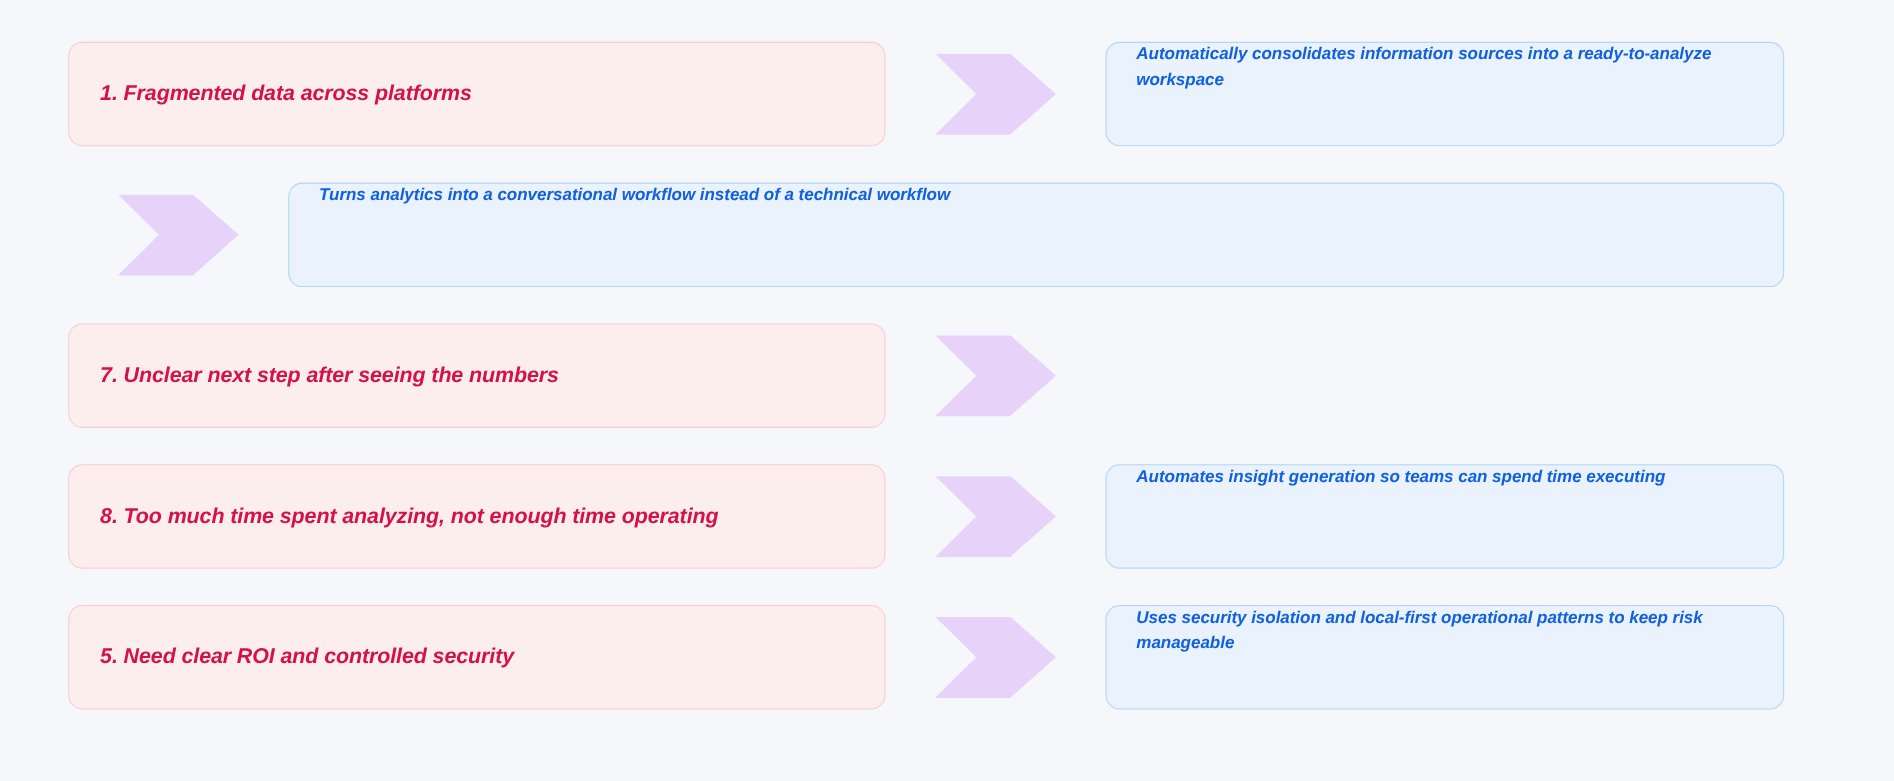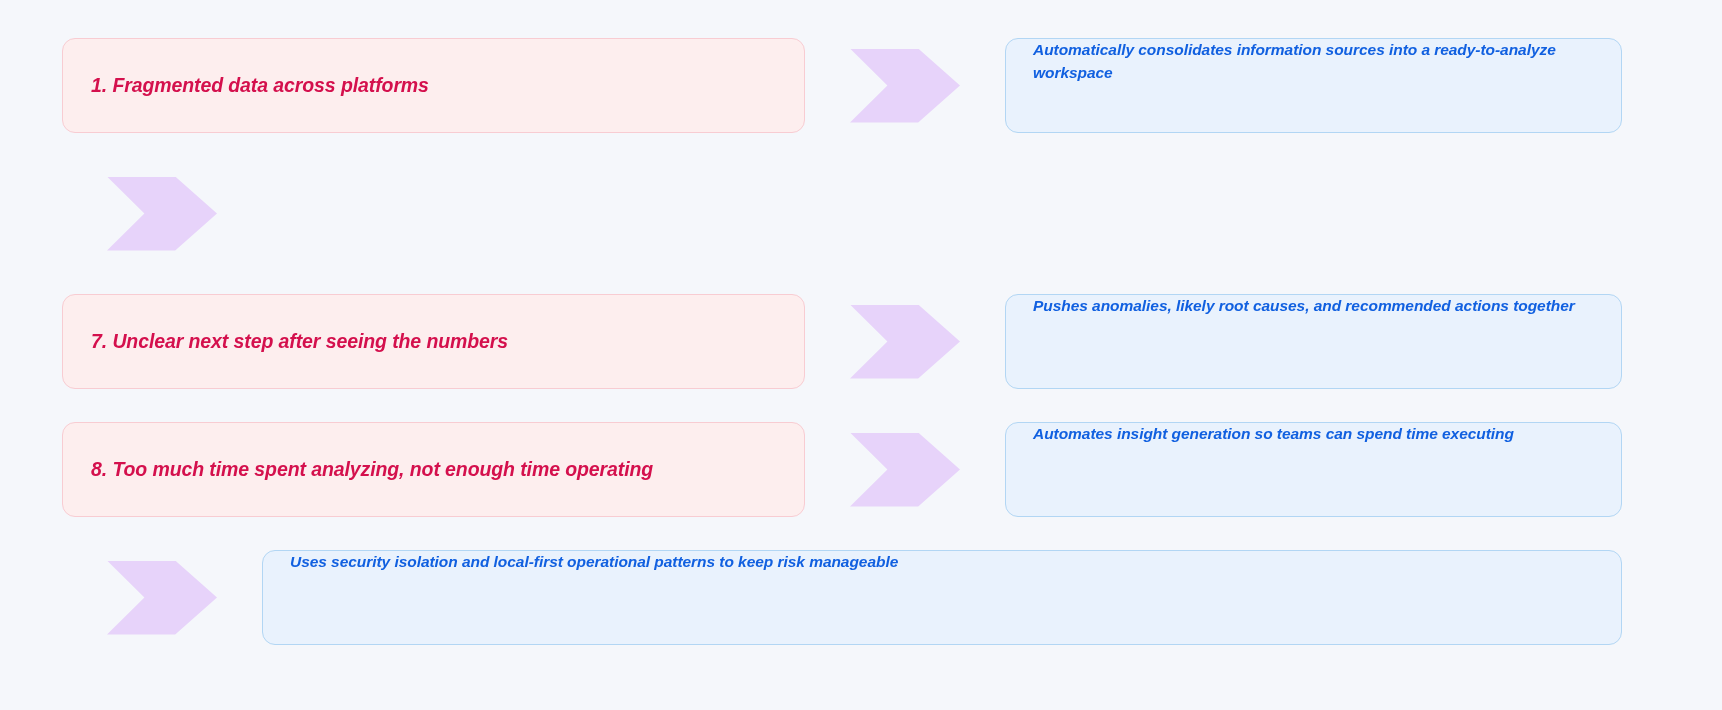--- a/index.html
+++ b/index.html
@@ -102,47 +102,50 @@
     </div>
     <div class="solution-card">
       <span class="solution-text">Automatically consolidates information sources into a ready-to-analyze workspace</span>
     </div>
   </div>
 
   <div class="row">
     <div class="arrow-cell">
       <div class="arrow-shape"></div>
     </div>
+    <div class="solution-card">
+      <span class="solution-text">Turns analytics into a conversational workflow instead of a technical workflow</span>
+    </div>
   </div>
 
   <div class="row">
     <div class="problem-card">
       <span class="problem-text">7. Unclear next step after seeing the numbers</span>
     </div>
     <div class="arrow-cell">
       <div class="arrow-shape"></div>
-    </div>
-    <div class="solution-card">
-      <span class="solution-text">Pushes anomalies, likely root causes, and recommended actions together</span>
     </div>
   </div>
 
   <div class="row">
     <div class="problem-card">
       <span class="problem-text">8. Too much time spent analyzing, not enough time operating</span>
     </div>
     <div class="arrow-cell">
       <div class="arrow-shape"></div>
     </div>
     <div class="solution-card">
       <span class="solution-text">Automates insight generation so teams can spend time executing</span>
     </div>
   </div>
 
   <div class="row">
+    <div class="problem-card">
+      <span class="problem-text">5. Need clear ROI and controlled security</span>
+    </div>
     <div class="arrow-cell">
       <div class="arrow-shape"></div>
     </div>
     <div class="solution-card">
       <span class="solution-text">Uses security isolation and local-first operational patterns to keep risk manageable</span>
     </div>
   </div>
 
 </div>
 

